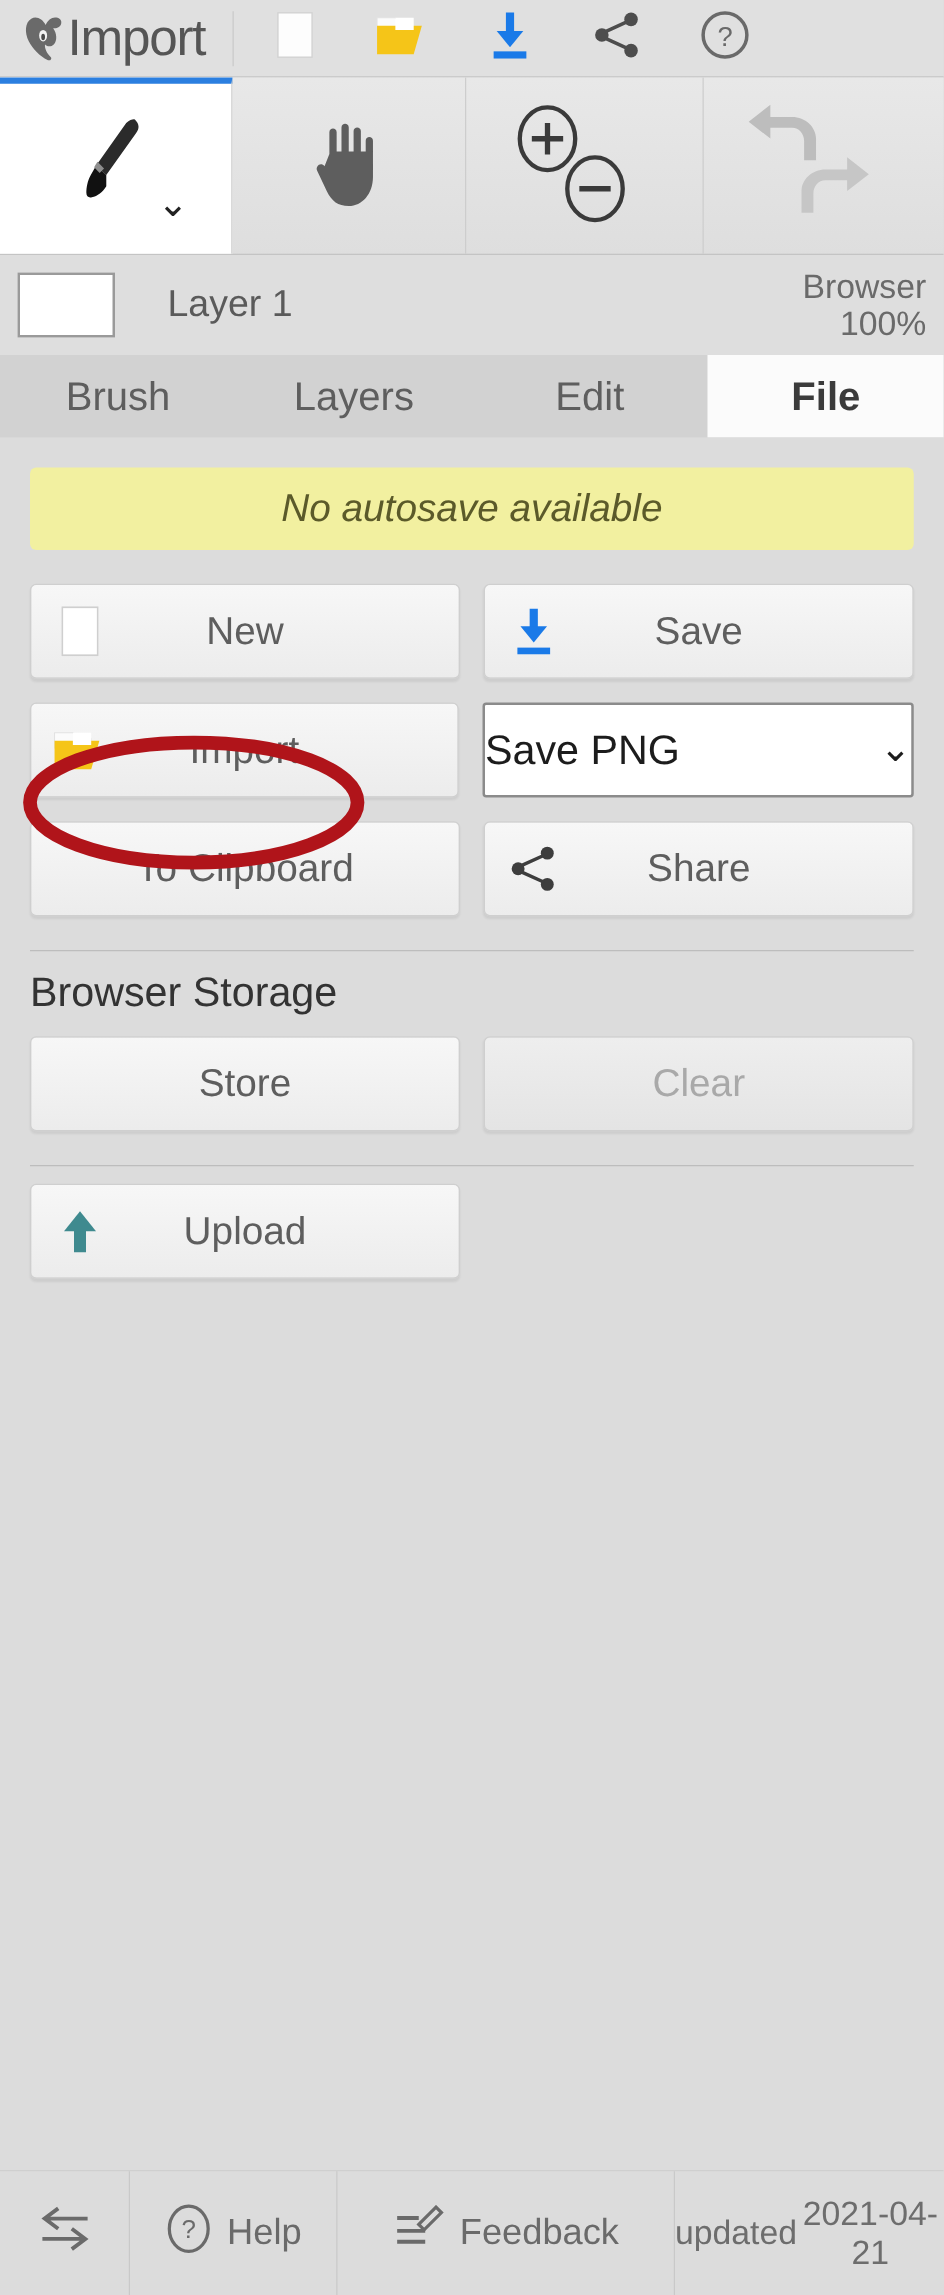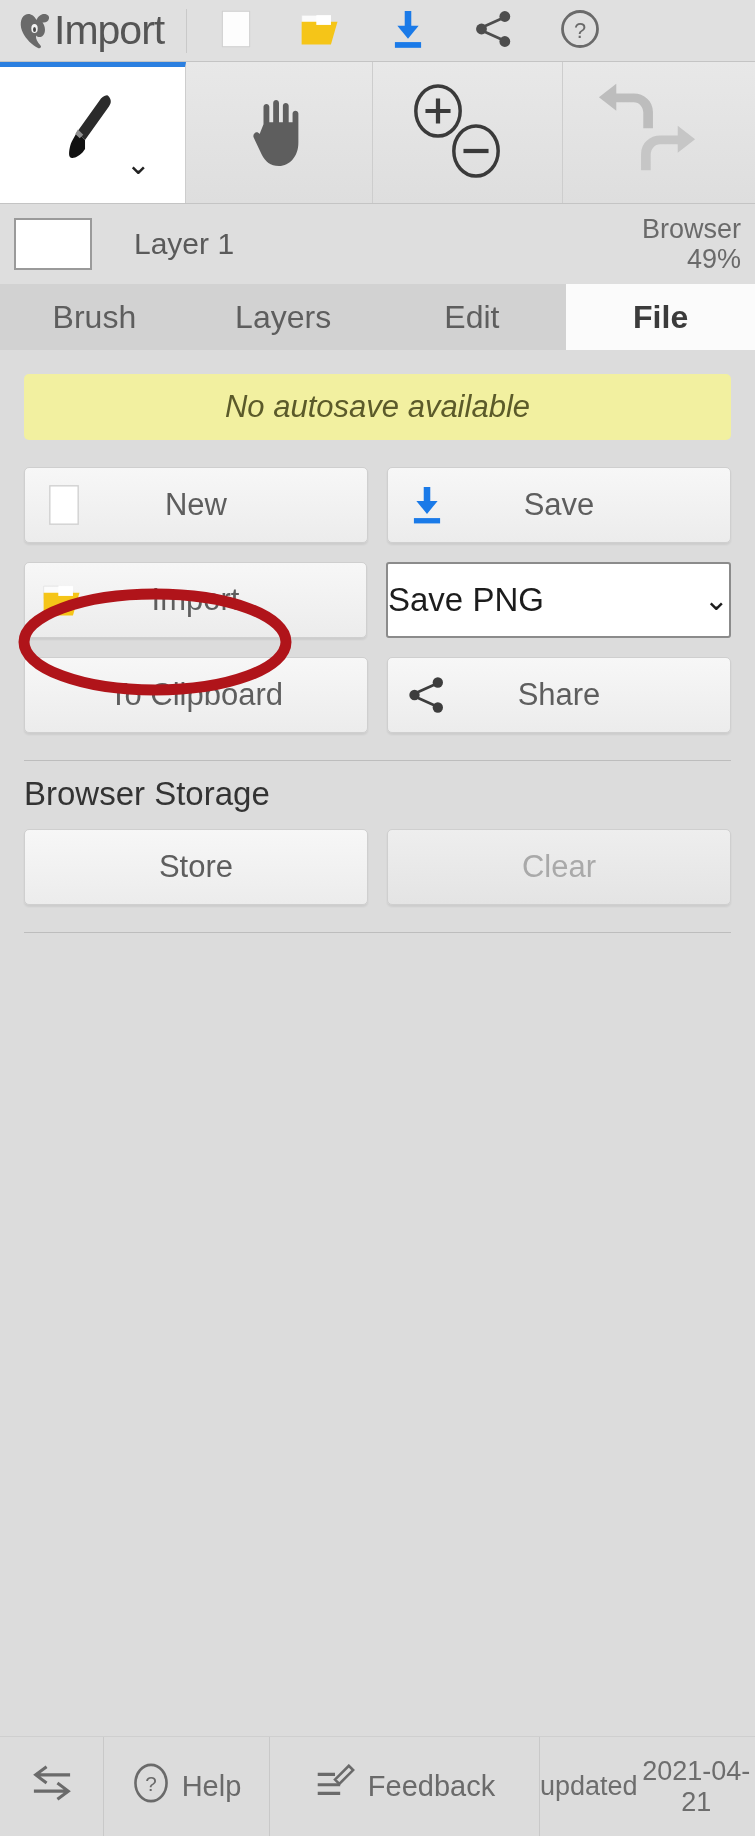--- a/index.html
+++ b/index.html
@@ -332,21 +332,21 @@
         </span>
       </div>
     </div>
   </div>
 
   <div class="layerrow">
     <div class="layer-thumb"></div>
     <div class="layer-name">Layer 1</div>
     <div class="opacity-box">
       <div>Browser</div>
-      <div>49%</div>
+      <div>100%</div>
     </div>
   </div>
 
   <div class="tabs">
     <div class="tab">Brush</div>
     <div class="tab">Layers</div>
     <div class="tab">Edit</div>
     <div class="tab active">File</div>
   </div>
 
@@ -420,20 +420,31 @@
       <div class="btn">
         <span>Store</span>
       </div>
       <div class="btn disabled">
         <span>Clear</span>
       </div>
     </div>
 
     <div class="divider"></div>
 
+    <div class="upload-row">
+      <div class="btn">
+        <span class="btn-ico">
+          <svg viewBox="0 0 40 48" width="32" height="40">
+            <rect x="14" y="20" width="12" height="25" fill="#3f8a8f"></rect>
+            <path d="M4 24L20 4l16 20z" fill="#3f8a8f"></path>
+          </svg>
+        </span>
+        <span>Upload</span>
+      </div>
+    </div>
 
     <div class="spacer"></div>
   </div>
 
   <div class="footer">
     <div class="foot-item foot-swap">
       <span>
         <svg viewBox="0 0 48 42" width="44" height="38">
           <path d="M44 12H8M18 3L6 12l12 9" fill="none" stroke="#6a6a6a" stroke-width="3.4"></path>
           <path d="M4 30h36M30 21l12 9-12 9" fill="none" stroke="#6a6a6a" stroke-width="3.4"></path>

